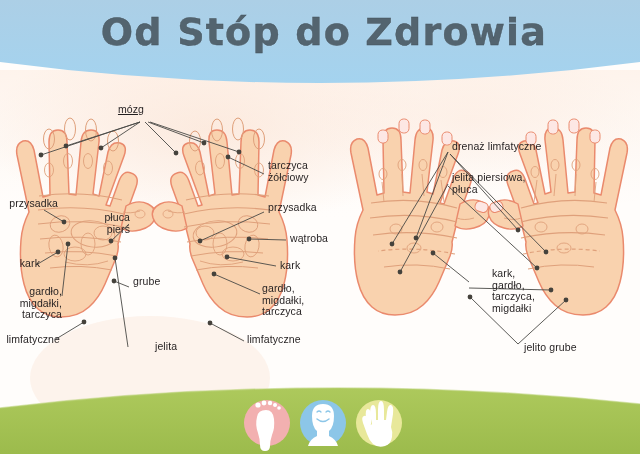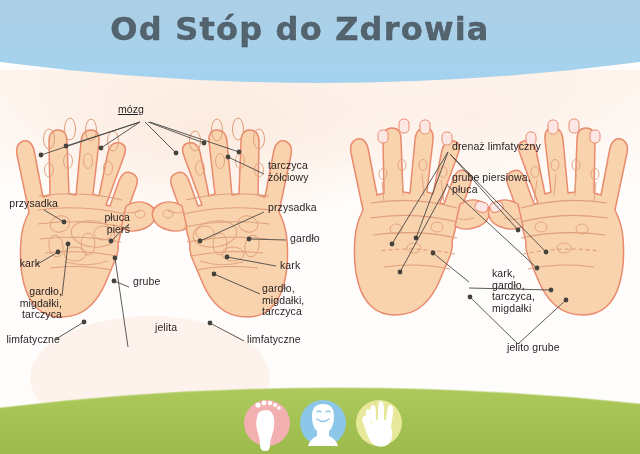--- a/index.html
+++ b/index.html
@@ -19,24 +19,25 @@
     letter-spacing:.1px;
     white-space:pre;
     font-family:"Liberation Sans","DejaVu Sans",sans-serif;
   }
   .lbl.r{text-align:right;}
   .lbl.l{text-align:left;}
   .lbl.c{text-align:center;}
   #title{
     position:absolute;left:0;top:10px;width:600px;text-align:center;
     font-family:"DejaVu Sans",sans-serif;
-    font-size:32px;font-weight:700;letter-spacing:1.2px;
+    font-size:38px;font-weight:700;letter-spacing:1.2px;
     color:#53646f;
     -webkit-text-stroke:0.4px #3f515d;
     text-shadow:0 0 1px rgba(255,255,255,.55);
+    padding-left:24px;
   }
 </style>
 </head>
 <body>
 
 <div id="stage">
 
   <svg class="layer" viewBox="0 0 640 454">
     <defs>
       <linearGradient id="peachWash" x1="0" y1="0" x2="0" y2="1">
@@ -231,38 +232,38 @@
     <div class="lbl c" style="left:101px;top:104px;width:60px;text-decoration:underline;">mózg</div>
     <div class="lbl r" style="left:-4px;top:198px;width:62px;">przysadka</div>
     <div class="lbl r" style="left:0px;top:258px;width:40px;">kark</div>
     <div class="lbl r" style="left:0px;top:286px;width:62px;">gardło,
 migdałki,
 tarczyca</div>
     <div class="lbl r" style="left:0px;top:334px;width:60px;">limfatyczne</div>
     <div class="lbl r" style="left:84px;top:212px;width:46px;">płuca
 pierś</div>
     <div class="lbl l" style="left:133px;top:276px;width:50px;">grube</div>
-    <div class="lbl l" style="left:131px;top:322px;width:44px;padding-left:24px;">jelita</div>
+    <div class="lbl l" style="left:131px;top:341px;width:44px;padding-left:24px;">jelita</div>
     <div class="lbl l" style="left:268px;top:160px;width:70px;">tarczyca
 żółciowy</div>
     <div class="lbl l" style="left:268px;top:202px;width:62px;">przysadka</div>
-    <div class="lbl l" style="left:290px;top:233px;width:56px;">gardło</div>
+    <div class="lbl l" style="left:290px;top:233px;width:56px;">wątroba</div>
     <div class="lbl l" style="left:280px;top:260px;width:40px;">kark</div>
     <div class="lbl l" style="left:262px;top:283px;width:62px;">gardło,
 migdałki,
 tarczyca</div>
     <div class="lbl l" style="left:247px;top:334px;width:70px;">limfatyczne</div>
-    <div class="lbl l" style="left:452px;top:141px;width:110px;">drenaż limfatyczny</div>
-    <div class="lbl l" style="left:452px;top:172px;width:100px;">grube piersiowa,
+    <div class="lbl l" style="left:452px;top:141px;width:110px;">drenaż limfatyczne</div>
+    <div class="lbl l" style="left:452px;top:172px;width:100px;">jelita piersiowa,
 płuca</div>
     <div class="lbl l" style="left:492px;top:268px;width:62px;">kark,
 gardło,
 tarczyca,
 migdałki</div>
-    <div class="lbl l" style="left:497px;top:342px;width:70px;padding-left:10px;">jelito grube</div>
+    <div class="lbl l" style="left:514px;top:342px;width:70px;padding-left:10px;">jelito grube</div>
   </div>
 
   <svg class="layer" viewBox="0 0 640 454">
 
     <g>
       <circle cx="267" cy="423" r="23" fill="#f2b0b0"></circle>
       <g fill="#ffffff">
         <path d="M266,410 q7,0 8,9 q1,9 -2,16 q-2,6 -2,11 q0,5 -5,5 q-5,0 -5,-6 q0,-6 -2,-12 q-3,-8 -1,-16 q1,-7 9,-7 z"></path>
         <circle cx="258" cy="405" r="2.6"></circle>
         <circle cx="264" cy="403" r="2.4"></circle>

